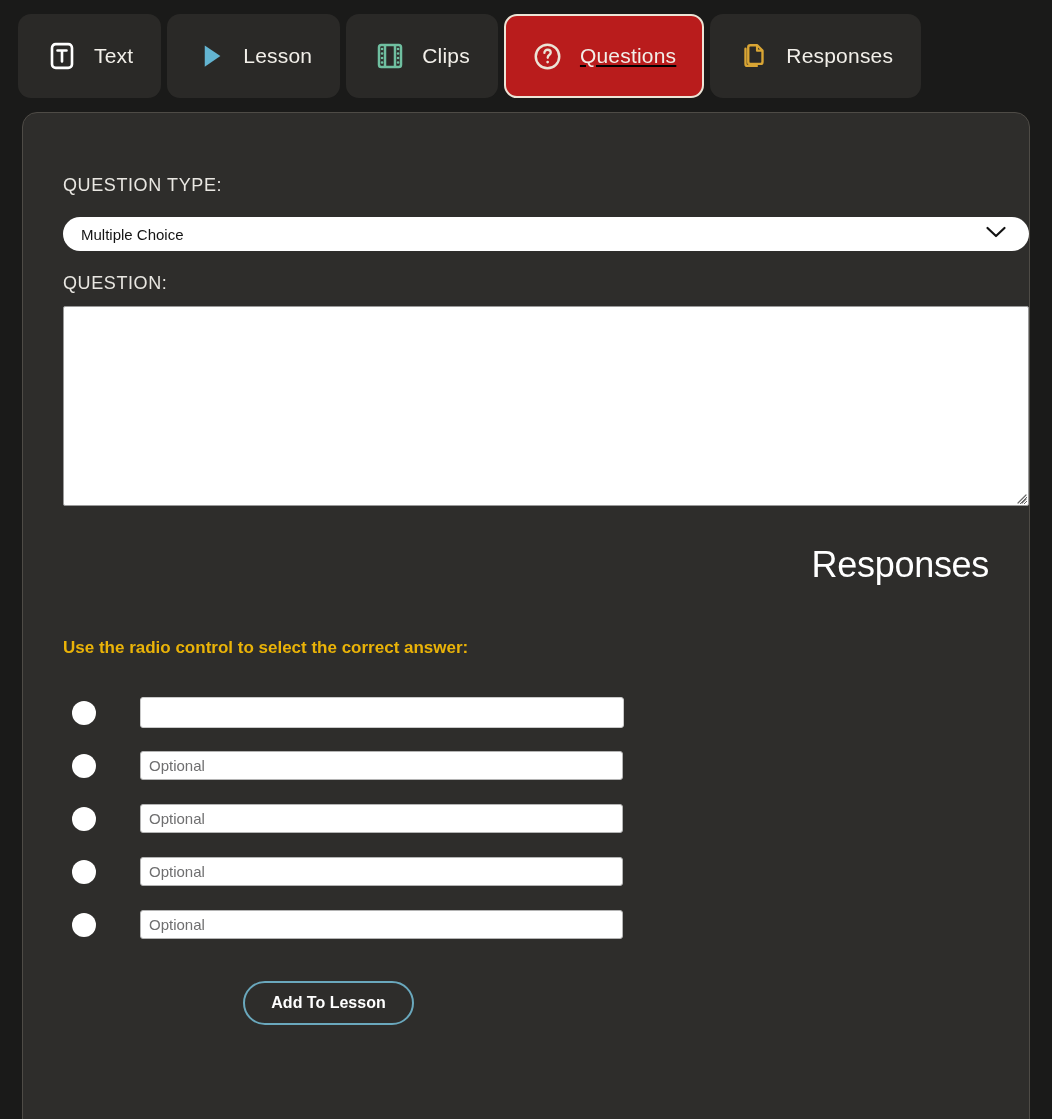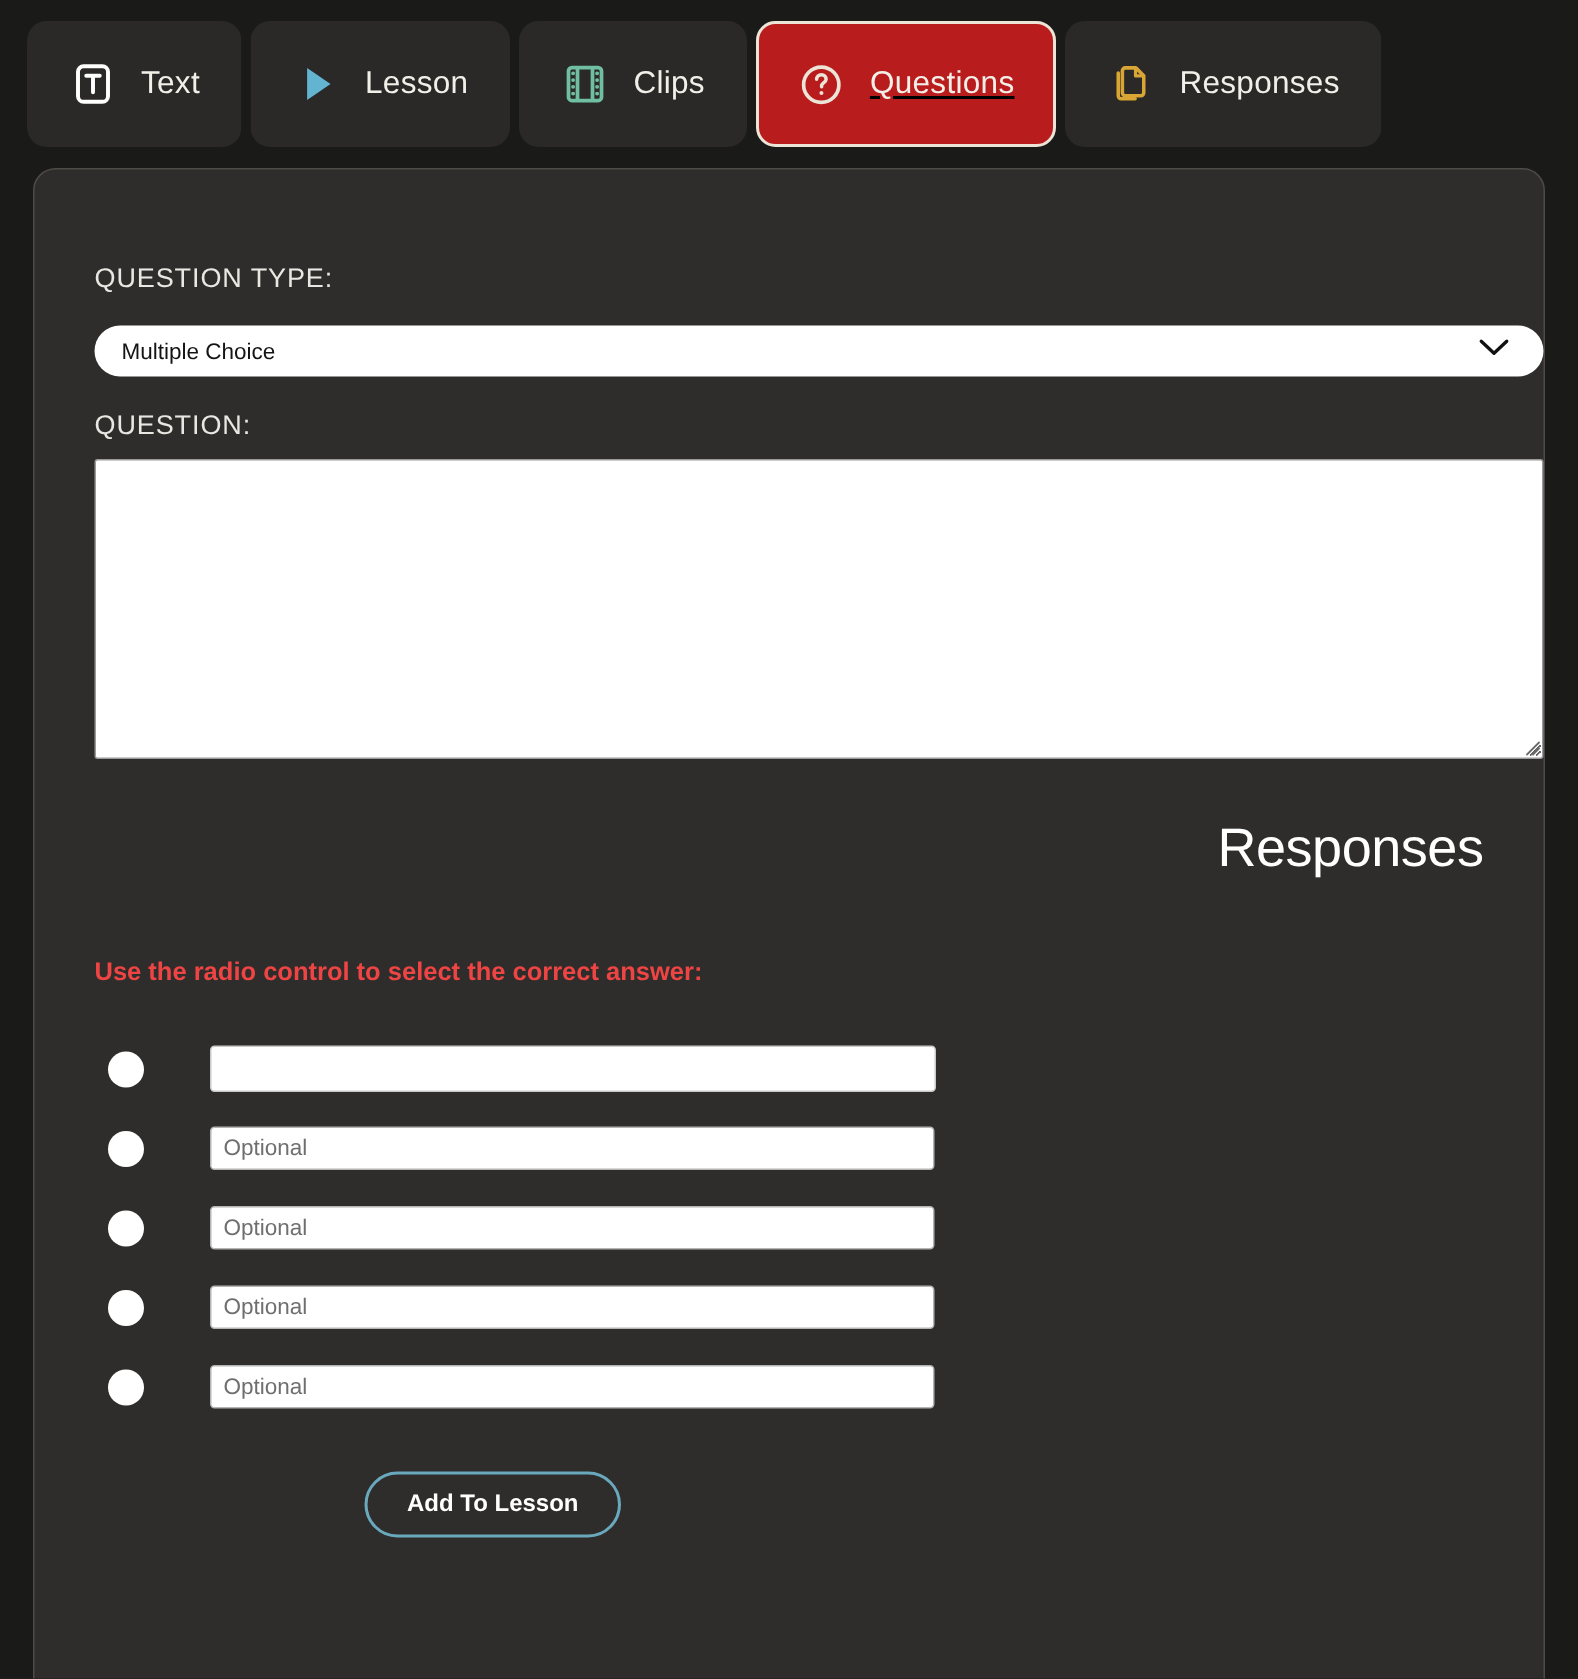--- a/index.html
+++ b/index.html
@@ -107,21 +107,21 @@
     font-size: 36px;
     font-weight: normal;
     color: #ffffff;
     margin: 38px 0 0 0;
     letter-spacing: -0.3px;
     text-align: right;
   }
   .responses-hint {
     font-size: 17px;
     font-weight: bold;
-    color: #ef4444;
+    color: #eab308;
     margin: 52px 0 0 0;
   }
 
   .responses-list { margin-top: 28px; }
   .response-row {
     display: flex;
     align-items: center;
     height: 53px;
   }
   .radio {

